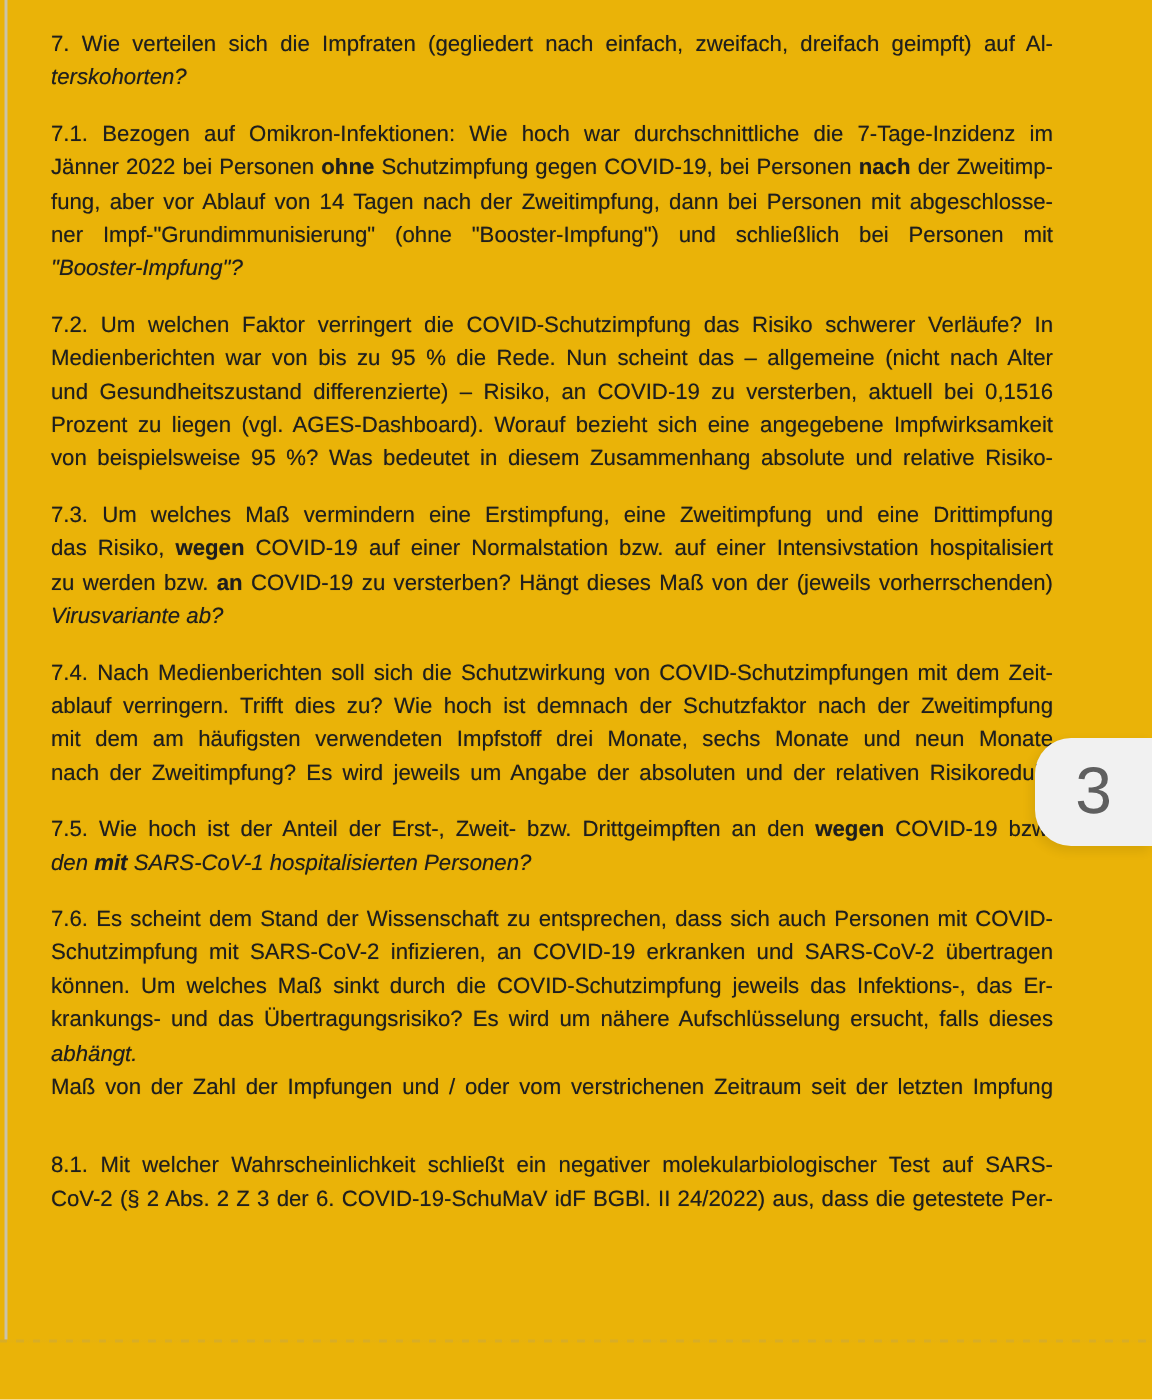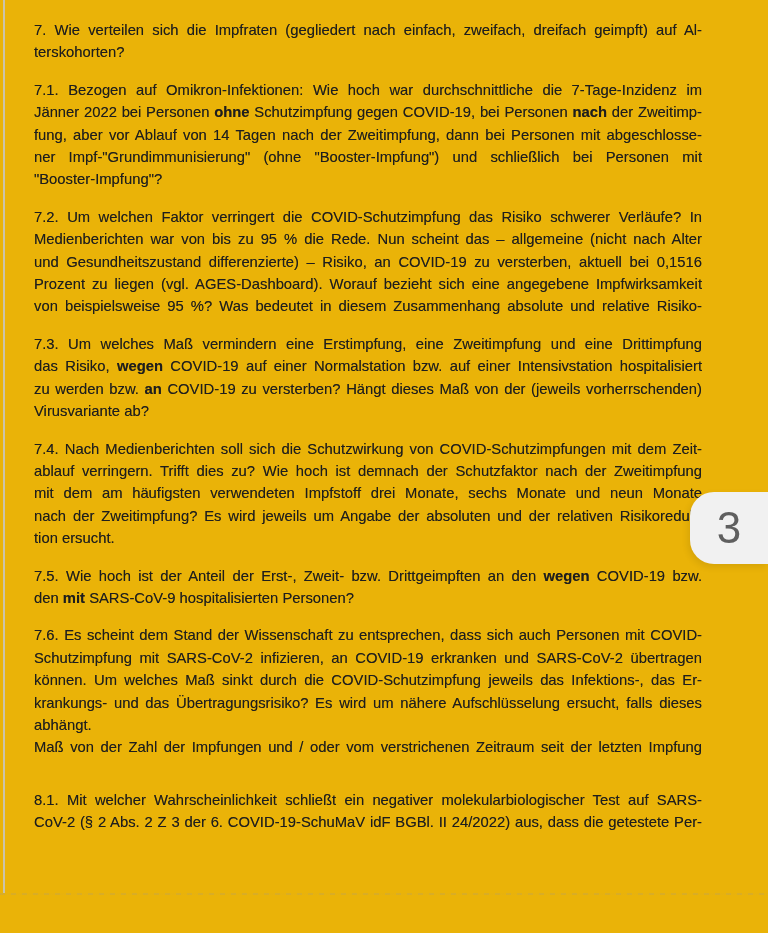--- a/index.html
+++ b/index.html
@@ -51,20 +51,21 @@
   }
   .para { margin: 0 0 15px 0; }
   .para.extra-gap { margin-top: 30px; }
   .line {
     text-align: justify;
     text-align-last: justify;
   }
   .line.lastline {
     text-align: left;
     text-align-last: left;
+    font-style: italic;
   }
   .b { font-weight: bold; }
   
   .page-tab {
     position: absolute;
     top: 492px;
     right: 0;
     width: 78px;
     height: 72px;
     background: #f1f1f1;
@@ -112,25 +113,24 @@
         <div class="line"><span>7.3. Um welches Maß vermindern eine Erstimpfung, eine Zweitimpfung und eine Drittimpfung</span></div>
         <div class="line"><span>das Risiko, </span><span class="b">wegen</span><span> COVID-19 auf einer Normalstation bzw. auf einer Intensivstation hospitalisiert</span></div>
         <div class="line"><span>zu werden bzw. </span><span class="b">an</span><span> COVID-19 zu versterben? Hängt dieses Maß von der (jeweils vorherrschenden)</span></div>
         <div class="line lastline"><span>Virusvariante ab?</span></div>
       </div>
       <div class="para">
         <div class="line"><span>7.4. Nach Medienberichten soll sich die Schutzwirkung von COVID-Schutzimpfungen mit dem Zeit-</span></div>
         <div class="line"><span>ablauf verringern. Trifft dies zu? Wie hoch ist demnach der Schutzfaktor nach der Zweitimpfung</span></div>
         <div class="line"><span>mit dem am häufigsten verwendeten Impfstoff drei Monate, sechs Monate und neun Monate</span></div>
         <div class="line"><span>nach der Zweitimpfung? Es wird jeweils um Angabe der absoluten und der relativen Risikoreduk-</span></div>
-        <div class="line lastline"><span>tion ersucht.</span></div>
       </div>
       <div class="para">
         <div class="line"><span>7.5. Wie hoch ist der Anteil der Erst-, Zweit- bzw. Drittgeimpften an den </span><span class="b">wegen</span><span> COVID-19 bzw.</span></div>
-        <div class="line lastline"><span>den </span><span class="b">mit</span><span> SARS-CoV-9 hospitalisierten Personen?</span></div>
+        <div class="line lastline"><span>den </span><span class="b">mit</span><span> SARS-CoV-1 hospitalisierten Personen?</span></div>
       </div>
       <div class="para">
         <div class="line"><span>7.6. Es scheint dem Stand der Wissenschaft zu entsprechen, dass sich auch Personen mit COVID-</span></div>
         <div class="line"><span>Schutzimpfung mit SARS-CoV-2 infizieren, an COVID-19 erkranken und SARS-CoV-2 übertragen</span></div>
         <div class="line"><span>können. Um welches Maß sinkt durch die COVID-Schutzimpfung jeweils das Infektions-, das Er-</span></div>
         <div class="line"><span>krankungs- und das Übertragungsrisiko? Es wird um nähere Aufschlüsselung ersucht, falls dieses</span></div>
         <div class="line lastline"><span>abhängt.</span></div>
         <div class="line"><span>Maß von der Zahl der Impfungen und / oder vom verstrichenen Zeitraum seit der letzten Impfung</span></div>
       </div>
       <div class="para extra-gap">

